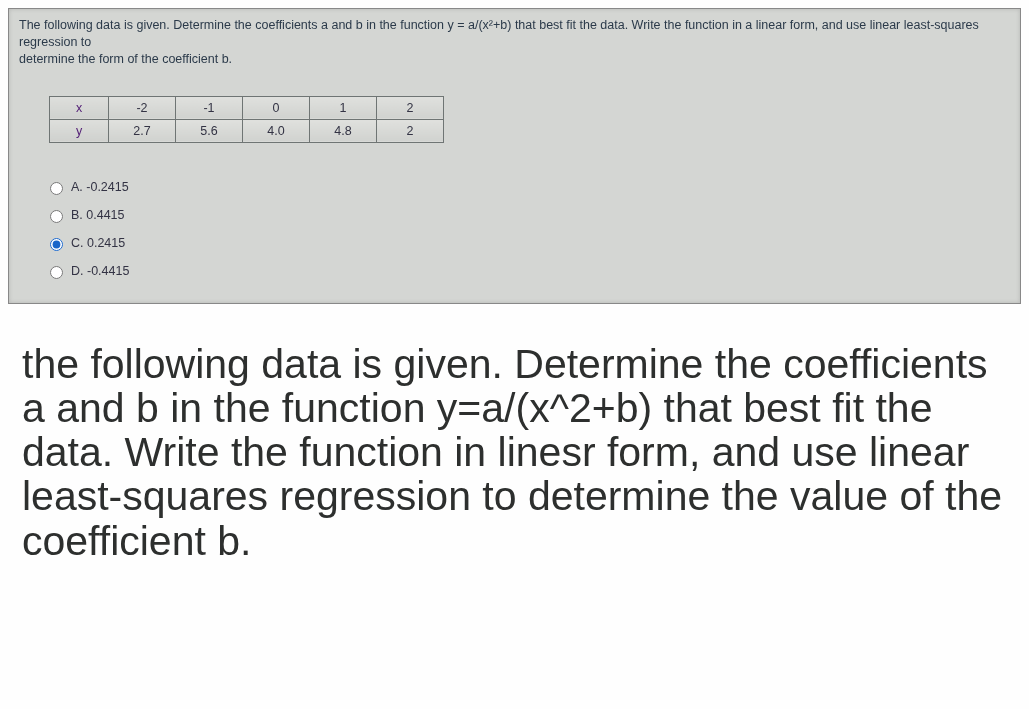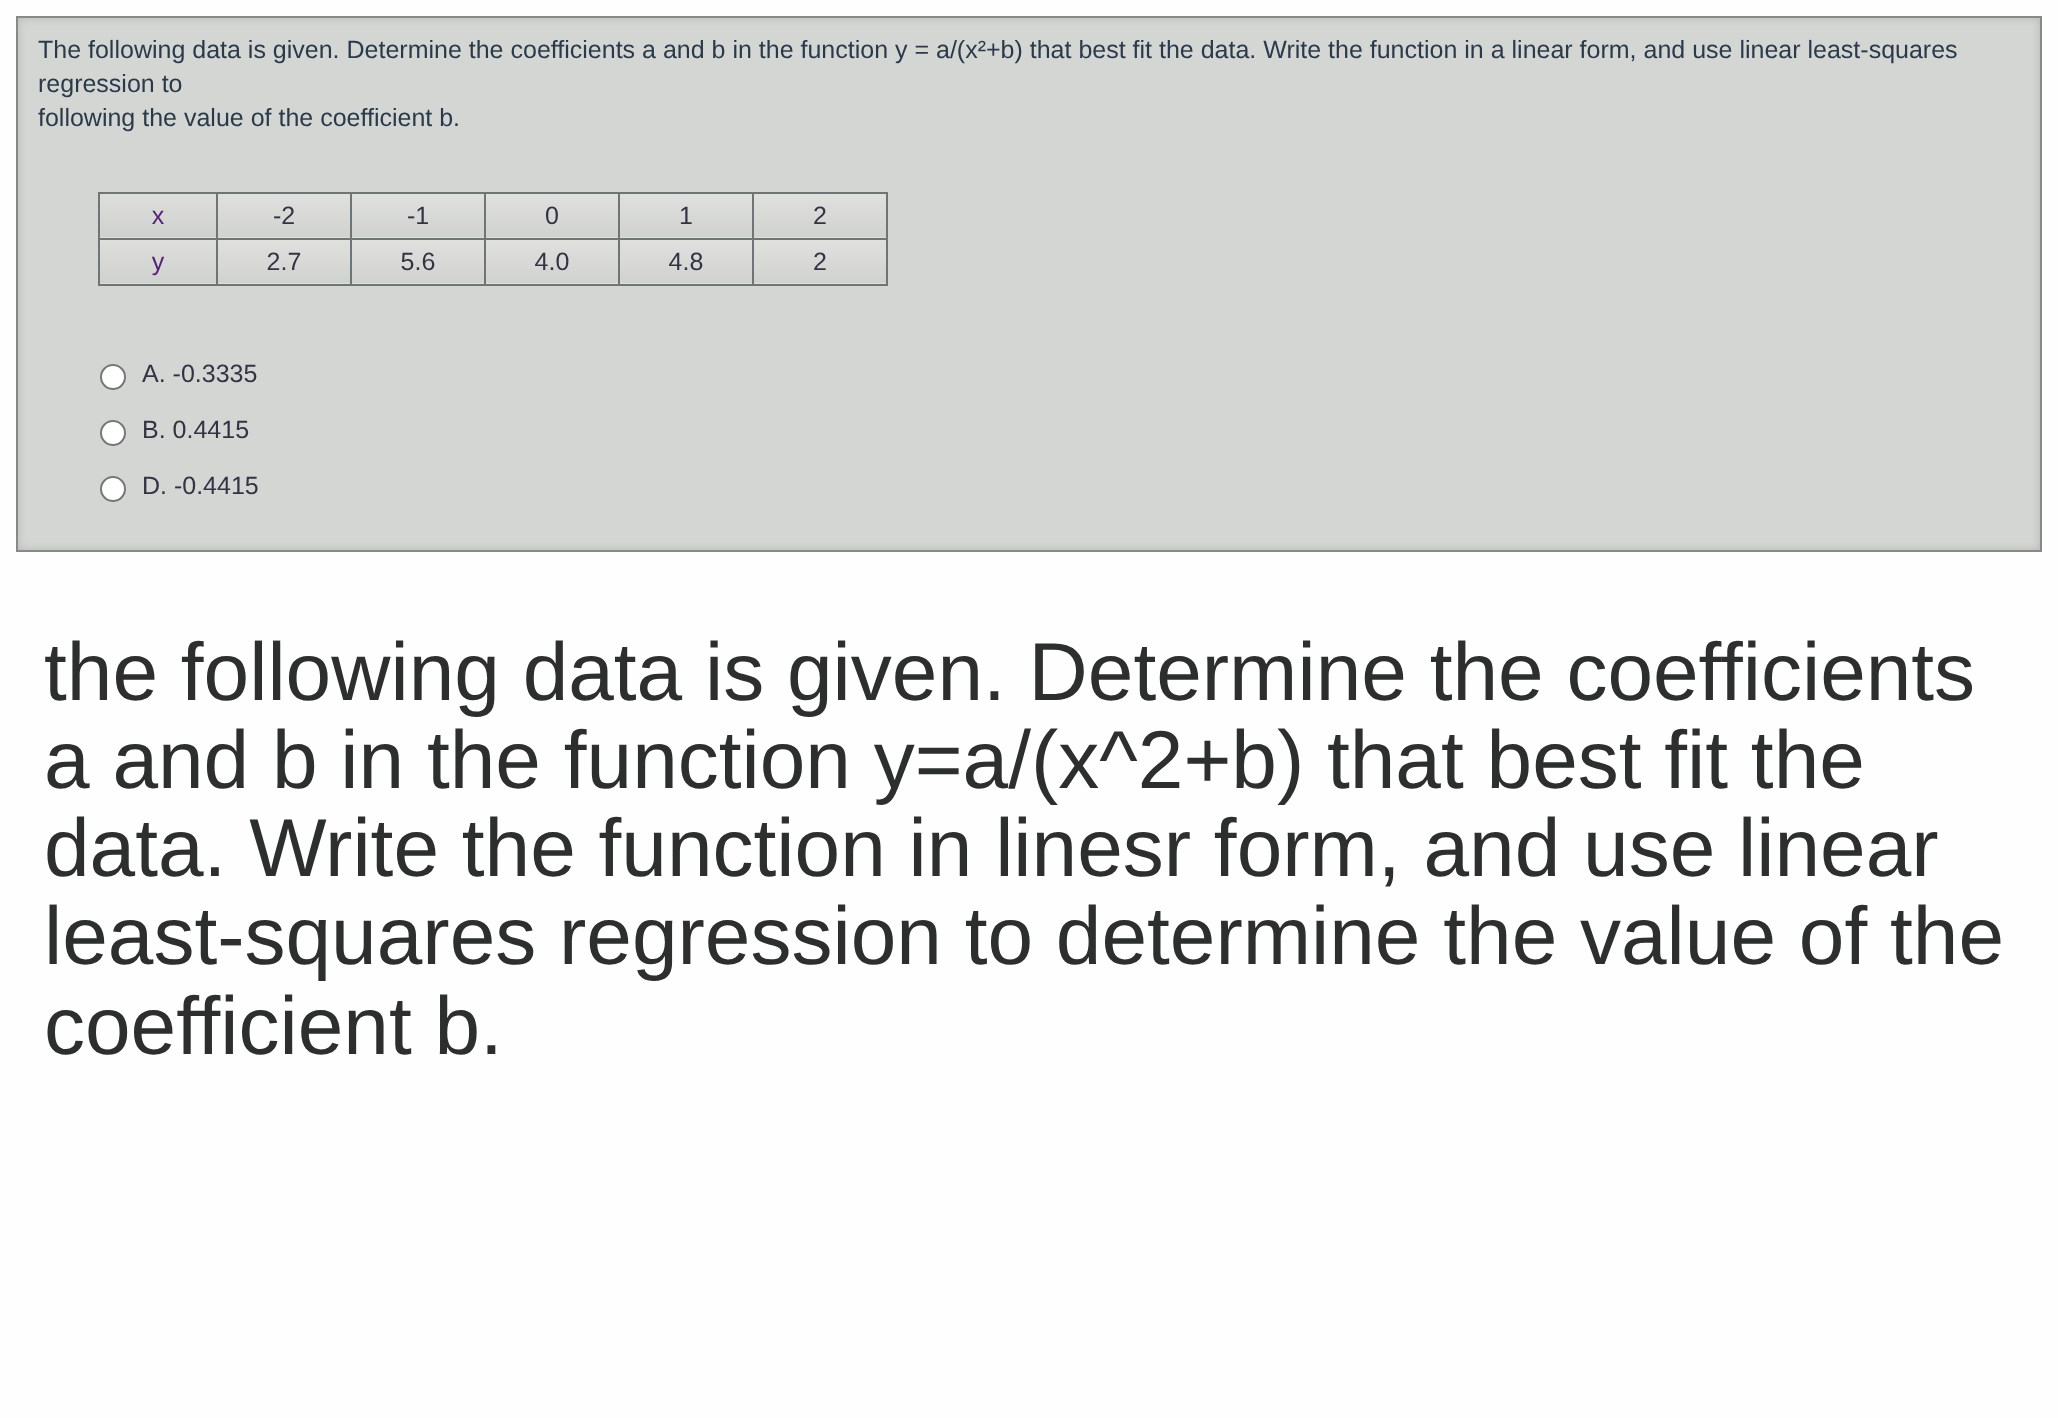--- a/index.html
+++ b/index.html
@@ -67,21 +67,21 @@
     color: #2d2f2e;
     white-space: pre-wrap;
   }
 </style>
 </head>
 <body>
 
 <div class="quiz-panel">
   <div class="prompt">
     <span>The following data is given. Determine the coefficients a and b in the function y = a/(x²+b) that best fit the data. Write the function in a linear form, and use linear least-squares regression to</span><br>
-    <span>following the value of the coefficient b.</span>
+    <span>determine the form of the coefficient b.</span>
   </div>
 
   <table class="data-table">
     <tbody>
         <tr>
       <td class="hdr">x</td>
       <td>-2</td>
       <td>-1</td>
       <td>0</td>
       <td>1</td>
@@ -94,25 +94,29 @@
       <td>4.0</td>
       <td>4.8</td>
       <td>2</td>
     </tr>
   </tbody>
     </table>
 
   <div class="options">
     <label class="opt">
       <input type="radio" name="ans" style="">
-      <span>A. -0.3335</span>
+      <span>A. -0.2415</span>
     </label>
     <label class="opt">
       <input type="radio" name="ans" style="">
       <span>B. 0.4415</span>
+    </label>
+    <label class="opt">
+      <input type="radio" name="ans" checked="" style="">
+      <span>C. 0.2415</span>
     </label>
     <label class="opt">
       <input type="radio" name="ans" style="">
       <span>D. -0.4415</span>
     </label>
   </div>
 </div>
 
 <div class="explain">the following data is given. Determine the coefficients a and b in the function y=a/(x^2+b) that best fit the data. Write the function in linesr form, and use linear least-squares regression to determine the value of the coefficient b.</div>
 

